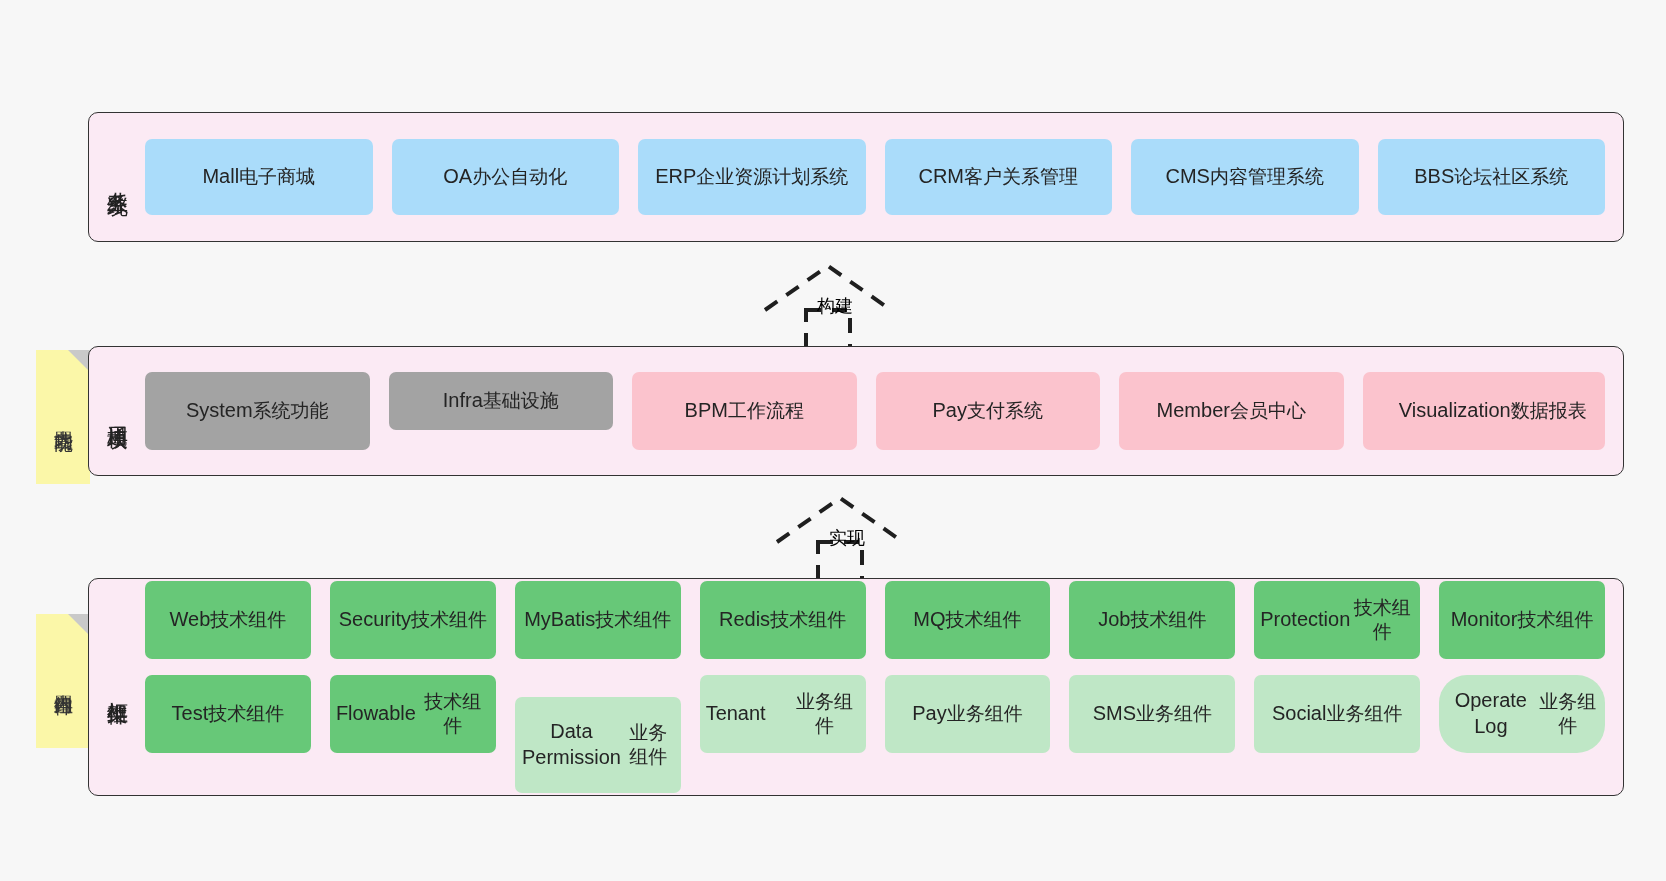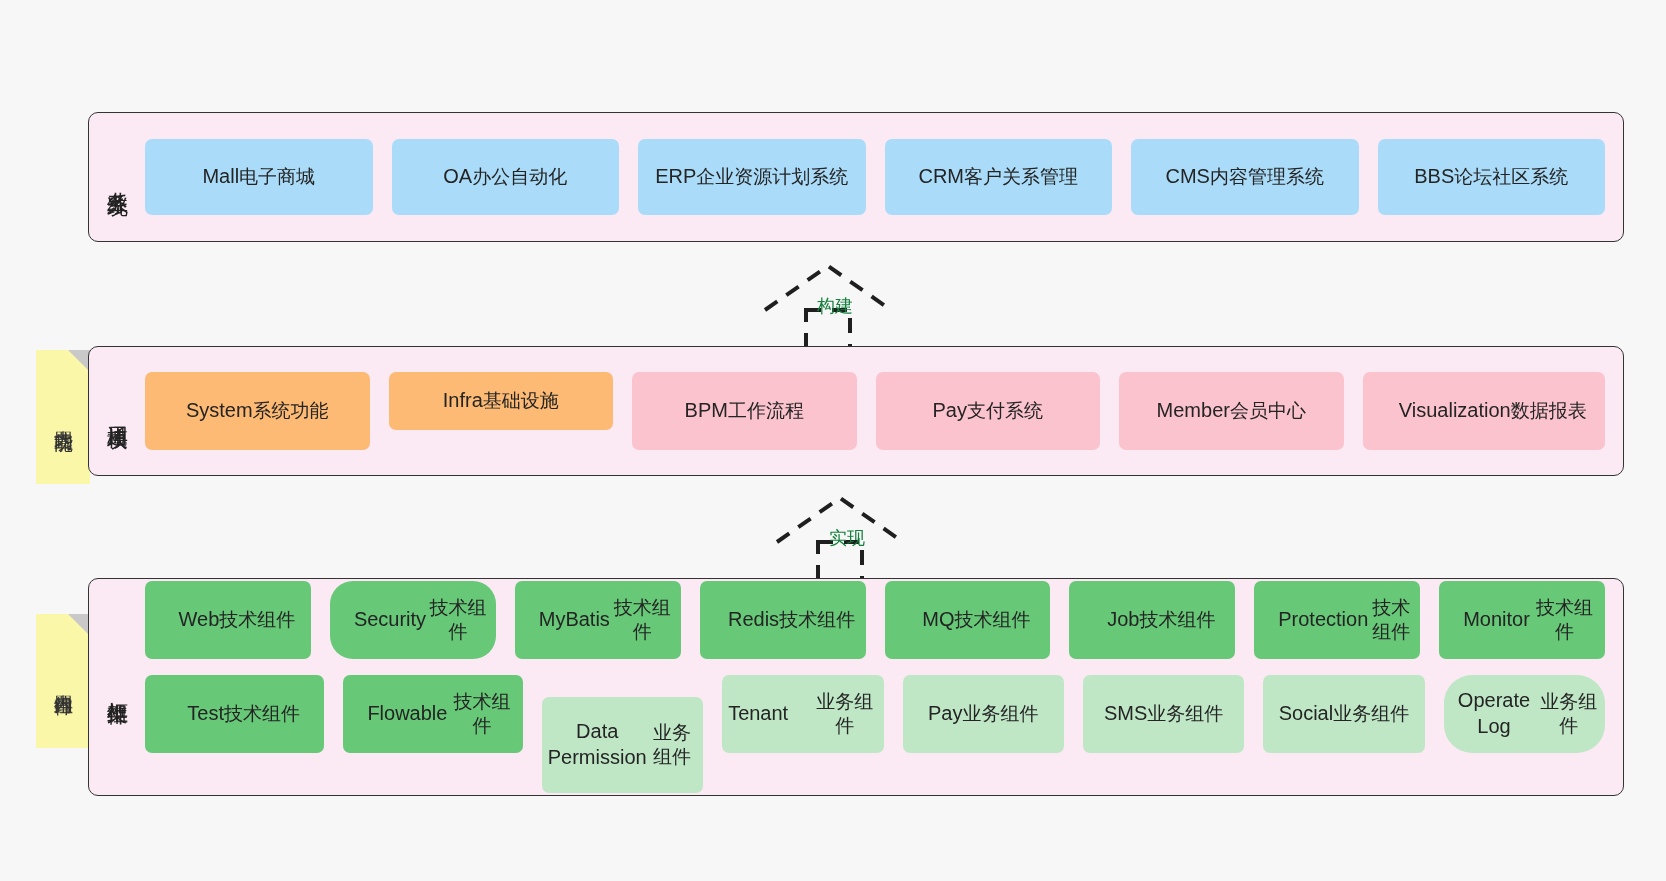--- a/index.html
+++ b/index.html
@@ -64,23 +64,23 @@
     text-align: center;
     line-height: 1.28;
     color: #242424;
     padding: 4px 6px;
     user-select: none;
   }
   .card .c-title { font-size: 20px; }
   .card .c-sub   { font-size: 19px; }
 
   .c-blue      { background: #aadcfa; }
-  .c-red       { background: #fdba74; }
+  .c-red       { background: #a3a3a3; }
   .c-pink      { background: #fbc3cd; }
-  .c-green     { background: #67c878; padding-left: 24px; }
+  .c-green     { background: #67c878; }
   .c-lightgrn  { background: #bfe7c6; }
 
   
   .note {
     position: absolute;
     background: #fbf7a8;
     width: 54px;
     display: flex;
     align-items: center;
     justify-content: center;
@@ -106,21 +106,21 @@
     width: 150px;
     height: 92px;
   }
   .arrow svg { display: block; overflow: visible; }
   .arrow .alabel {
     position: absolute;
     left: 50%;
     transform: translateX(-50%);
     top: 36px;
     font-size: 18px;
-    color: #15803d;
+    color: #000000;
     background: transparent;
     padding: 0 2px;
     white-space: nowrap;
     user-select: none;
   }
 </style>
 </head>
 <body>
 
 <div id="canvas">
@@ -217,21 +217,21 @@
 
   <div class="layer" id="layer-framework" style="left:88px; top:578px; width:1536px; height:218px;">
     <div class="layer-title">框架组件</div>
     <div class="layer-body">
 
       <div class="card-row">
         <div class="card c-green" style="height:78px;">
           <span class="c-title">Web</span>
           <span class="c-sub">技术组件</span>
         </div>
-        <div class="card c-green" style="height:78px;border-radius:23px;">
+        <div class="card c-green" style="height:78px;">
           <span class="c-title">Security</span>
           <span class="c-sub">技术组件</span>
         </div>
         <div class="card c-green" style="height:78px;">
           <span class="c-title">MyBatis</span>
           <span class="c-sub">技术组件</span>
         </div>
         <div class="card c-green" style="height:78px;">
           <span class="c-title">Redis</span>
           <span class="c-sub">技术组件</span>

